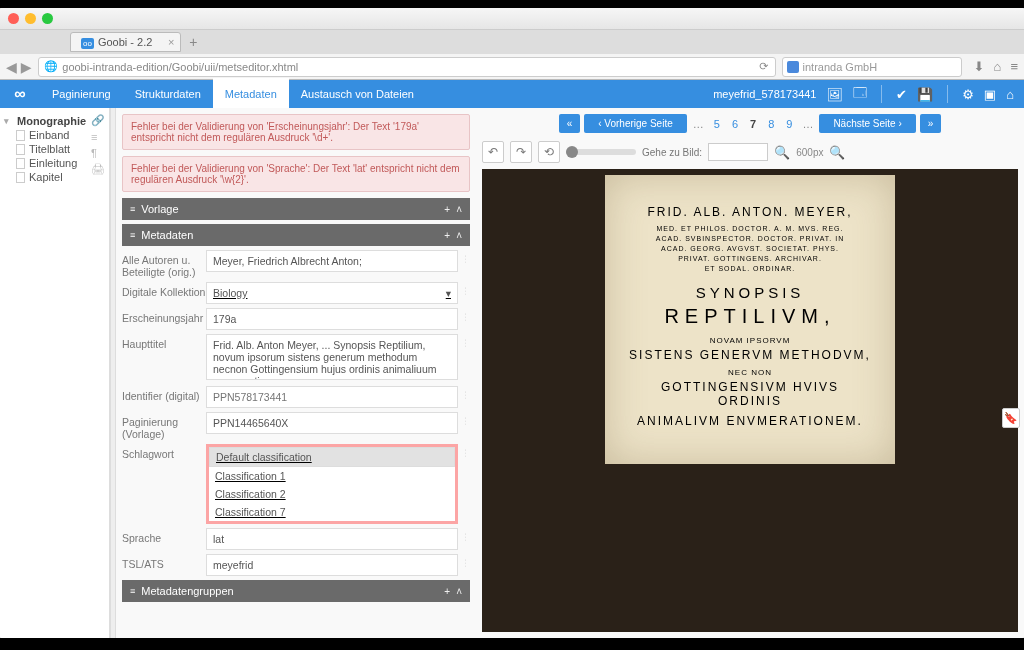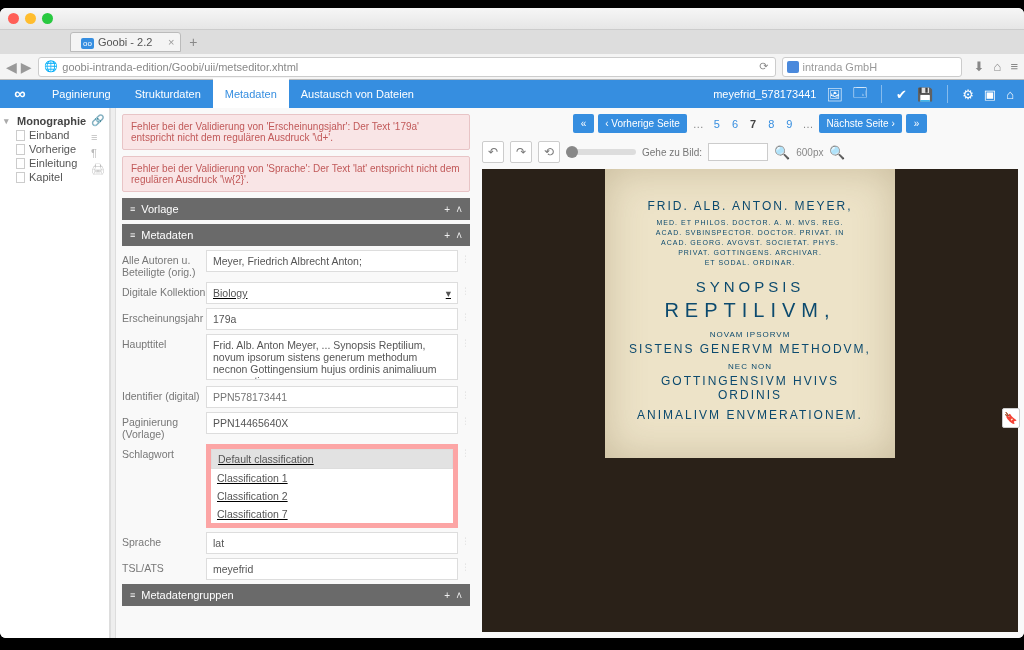--- a/index.html
+++ b/index.html
@@ -1,17 +1,17 @@
 <!DOCTYPE html>
 <html><head>
 <meta charset="utf-8">
 <style>
 * { box-sizing: border-box; margin: 0; padding: 0; font-family: "Helvetica Neue", Arial, sans-serif; }
 body { background: #000; display: flex; justify-content: center; align-items: flex-start; }
-.window { width: 1024px; height: 630px; background: #fff; border-radius: 6px; overflow: hidden; box-shadow: 0 10px 40px rgba(0,0,0,0.5); margin-top: 8px; }
+.window { width: 1024px; height: 630px; background: #fff; border-radius: 1px; overflow: hidden; box-shadow: 0 10px 40px rgba(0,0,0,0.5); margin-top: 8px; }
 .titlebar { height: 22px; background: linear-gradient(#f6f6f6,#e6e6e6); display: flex; align-items: center; padding: 0 8px; border-bottom: 1px solid #ccc; }
 .dot { width: 11px; height: 11px; border-radius: 50%; margin-right: 6px; }
 .dot.r{background:#ff5f57}.dot.y{background:#ffbd2e}.dot.g{background:#28c940}
 .tabbar { height: 24px; background: #ddd; display: flex; align-items: center; font-size: 11px; color:#555; padding-left: 70px; }
 .tabbar .tab { background:#f4f4f4; border:1px solid #bbb; padding:3px 28px 3px 10px; border-radius:3px 3px 0 0; position:relative; }
 .tabbar .tab .favicon { background:#368ee0; color:#fff; font-size:8px; padding:1px 2px; border-radius:2px; margin-right:4px; }
 .tabbar .x { position:absolute; right:6px; top:3px; color:#999; }
 .tabbar .plus { margin-left:8px; color:#888; font-size:14px; }
 .addrrow { height: 26px; background:#f4f4f4; display:flex; align-items:center; padding:0 6px; gap:6px; font-size:11px; border-bottom:1px solid #bbb; }
 .navicons { display:flex; gap:4px; color:#999; }
@@ -42,41 +42,41 @@
 .formcol { width:360px; padding:6px; overflow-y:auto; }
 .alert { background:#f9e5e6; border:1px solid #e8c4c6; color:#c15959; font-size:10px; padding:6px 8px; border-radius:2px; margin-bottom:6px; }
 .panel-h { background:#6a6a6a; color:#fff; font-size:11px; padding:5px 8px; display:flex; align-items:center; margin-bottom:4px; }
 .panel-h .hicon { margin-right:6px; font-size:9px; }
 .panel-h .pact { margin-left:auto; display:flex; gap:6px; font-size:10px; opacity:.9; }
 .frow { display:flex; align-items:flex-start; margin-bottom:4px; font-size:10.5px; }
 .flabel { width:84px; color:#777; padding-top:4px; }
 .fval { flex:1;text-decoration:underline; }
 .fval input, .fval textarea, .fval select, .fval .sel { width:100%; border:1px solid #ddd; padding:4px 6px; font-size:10.5px; color:#555; background:#fff; font-family:inherit; }
 .fval textarea { resize:none; }
-.fval .listbox { border:5px solid #fca5a5; background:#fff; }
+.fval .listbox { border:3px solid #fca5a5; background:#fff; }
 .fval .listbox .opt { padding:3px 6px; font-size:10.5px; color:#555; }
 .fval .listbox .opt.sel { background:#e2e2e2; }
 .factions { width:12px; color:#ddd; font-size:9px; padding-left:3px; padding-top:4px; line-height:1.2; }
 .viewcol { flex:1; padding:6px; display:flex; flex-direction:column; position:relative; }
 .pager { display:flex; justify-content:center; align-items:center; gap:4px; font-size:11px; margin-bottom:8px; }
 .pbtn { background:#368ee0; color:#fff; padding:4px 8px; border-radius:2px; font-size:10px; cursor:pointer; }
-.pbtn.lg{padding:4px 7px;}
+.pbtn.lg{padding:4px 14px;}
 .pgnum { color:#368ee0; padding:0 4px; cursor:pointer; }
 .pgnum.cur { color:#444; font-weight:bold; }
 .pgdots { color:#888; padding:0 2px; }
 .imgtools { display:flex; align-items:center; gap:6px; font-size:10px; margin-bottom:6px; }
 .tbtn { border:1px solid #ccc; background:#fff; width:22px; height:22px; display:flex; align-items:center; justify-content:center; color:#777; border-radius:2px; cursor:pointer; font-size:12px; }
 .slider { width:70px; height:6px; background:#ddd; border-radius:3px; position:relative; }
 .slider .knob { position:absolute; left:0; top:-3px; width:12px; height:12px; background:#888; border-radius:50%; }
 .imgtools label { color:#777; }
 .imgtools input { border:1px solid #ccc; width:60px; height:18px; font-size:10px; padding:0 4px; }
 .zsrch { color:#368ee0; font-size:13px; }
 .zoomval { color:#888; }
 .scan { flex:1; background:#2a2118; display:flex; justify-content:center; align-items:flex-start; overflow:hidden; position:relative; }
-.page { width:290px; margin-top:0; background:#ede3c8; padding:30px 22px; font-family:"Times New Roman",serif; color:#0c4a6e; text-align:center; box-shadow: inset 0 0 40px rgba(120,100,60,0.3); }
+.page { width:290px; margin-top:6px; background:#ede3c8; padding:30px 22px; font-family:"Times New Roman",serif; color:#000000; text-align:center; box-shadow: inset 0 0 40px rgba(120,100,60,0.3); }
 .page .l1 { font-size:12px; letter-spacing:2px; margin-bottom:6px; }
 .page .sm { font-size:7px; letter-spacing:1px; margin-bottom:3px; }
 .page .syn { font-size:15px; letter-spacing:4px; margin-top:12px; margin-bottom:4px; }
 .page .rep { font-size:20px; letter-spacing:6px; margin-bottom:8px; }
 .page .mid { font-size:8px; letter-spacing:1px; margin-bottom:3px; }
 .page .big2 { font-size:12px; letter-spacing:2px; margin-bottom:6px; }
 .bookmark { position:absolute; right:4px; top:300px; width:18px; height:20px; background:#fff; border:1px solid #ccc; border-radius:2px; color:#aaa; display:flex; align-items:center; justify-content:center; font-size:11px; }
 </style>
 </head>
 <body>
@@ -146,21 +146,21 @@
         <div class="row bold">
             <span class="ic">▾</span>
             <span>Monographie</span>
           </div>
         <div class="row" style="padding-left:12px">
             <span class="doc"></span>
             <span>Einband</span>
           </div>
         <div class="row" style="padding-left:12px">
             <span class="doc"></span>
-            <span>Vorherige</span>
+            <span>Titelblatt</span>
           </div>
         <div class="row" style="padding-left:12px">
             <span class="doc"></span>
             <span>Einleitung</span>
           </div>
         <div class="row" style="padding-left:12px">
             <span class="doc"></span>
             <span>Kapitel</span>
           </div>
       </div>

